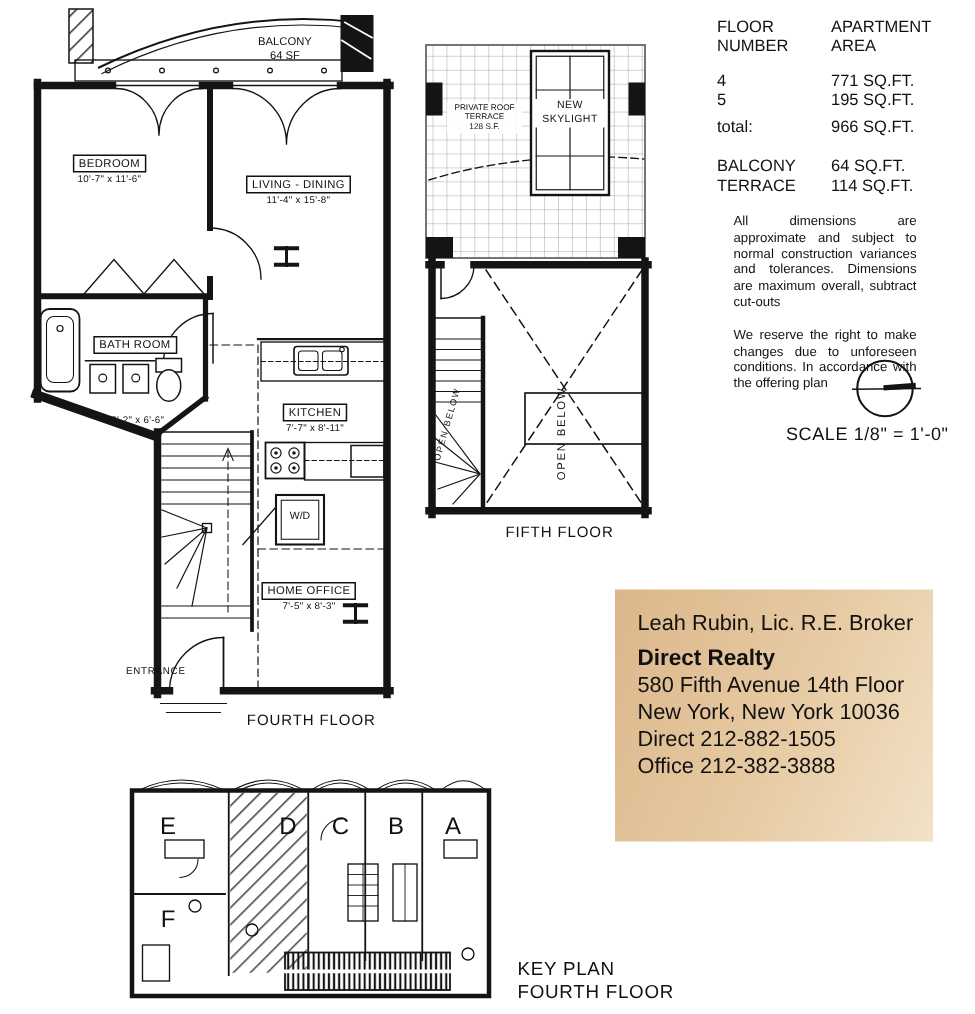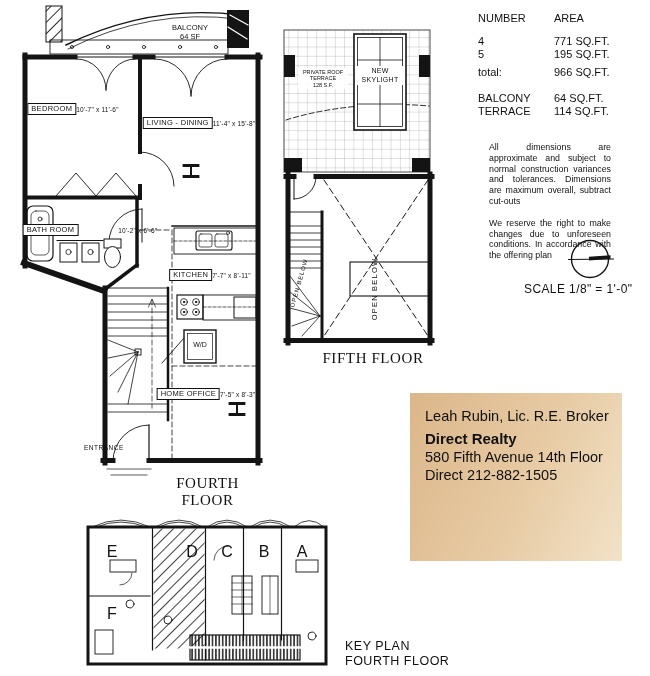--- a/index.html
+++ b/index.html
@@ -2,24 +2,24 @@
 <html><head>
 <meta charset="utf-8">
 <style>
   html,body{margin:0;padding:0;background:#fff;}
   .canvas{position:relative;width:650px;height:676px;background:#fff;overflow:hidden;
           font-family:"Liberation Sans","DejaVu Sans",sans-serif;color:#111;}
   svg{display:block;}
   .artwork{position:absolute;left:0;top:0;}
   .lbl{position:absolute;color:#111;}
   .center{text-align:center;}
-  .room-label{position:absolute;display:flex;flex-direction:row;align-items:center;transform:translateX(-50%);}
+  .room-label{position:absolute;display:flex;flex-direction:column;align-items:center;transform:translateX(-50%);}
   .room-name{border:1px solid #111;background:#fff;padding:0 3px;font-size:7.5px;line-height:9.5px;letter-spacing:.3px;white-space:nowrap;}
   .room-dims{font-size:6.5px;margin-top:1px;white-space:nowrap;letter-spacing:.2px;}
-  .plan-caption{font-size:15px;letter-spacing:.6px;font-family:Liberation Serif, serif;}
+  .plan-caption{font-size:10px;letter-spacing:.6px;}
   .rot{position:absolute;white-space:nowrap;}
   .unit-letter{position:absolute;width:18px;text-align:center;font-size:16px;}
   
   .area-table{position:absolute;left:478px;top:12px;width:146px;font-size:11px;line-height:13px;}
   .at-row{display:flex;}
   .at-row .c1{width:76px;}
   .at-row .c2{width:70px;}
   .gap10{height:10px;}.gap5{height:5px;}.gap13{height:13px;}
   
   .notes{position:absolute;left:489px;top:142px;width:122px;font-size:8.8px;line-height:10.8px;text-align:justify;}
@@ -271,20 +271,24 @@
   <div class="unit-letter" style="left:255px;top:543px;">B</div>
   <div class="unit-letter" style="left:293px;top:543px;">A</div>
   <div class="unit-letter" style="left:103px;top:605px;">F</div>
   <div class="lbl small-caption" style="left:345px;top:639px;">
     <div>KEY PLAN</div>
     <div>FOURTH FLOOR</div>
   </div>
 
   <div class="area-table">
     <div class="at-row">
+        <span class="c1">FLOOR</span>
+        <span class="c2">APARTMENT</span>
+      </div>
+    <div class="at-row">
         <span class="c1">NUMBER</span>
         <span class="c2">AREA</span>
       </div>
     <div class="gap10"></div>
     <div class="at-row">
         <span class="c1">4</span>
         <span class="c2">771 SQ.FT.</span>
       </div>
     <div class="at-row">
         <span class="c1">5</span>
@@ -316,16 +320,18 @@
     <line x1="4" y1="26.5" x2="50" y2="26" stroke="#141414" stroke-width="1"></line>
     <line x1="25" y1="25.6" x2="46.5" y2="24" stroke="#141414" stroke-width="3.6"></line>
   </svg>
 
   <div class="scale-lbl">SCALE  1/8" = 1'-0"</div>
 
   <div class="broker">
     <div class="name">Leah Rubin, Lic. R.E. Broker</div>
     <div class="company">Direct Realty</div>
     <div>580 Fifth Avenue 14th Floor</div>
+    <div>New York, New York 10036</div>
     <div>Direct 212-882-1505</div>
+    <div>Office 212-382-3888</div>
   </div>
 
 </div>
 
 </body></html>

